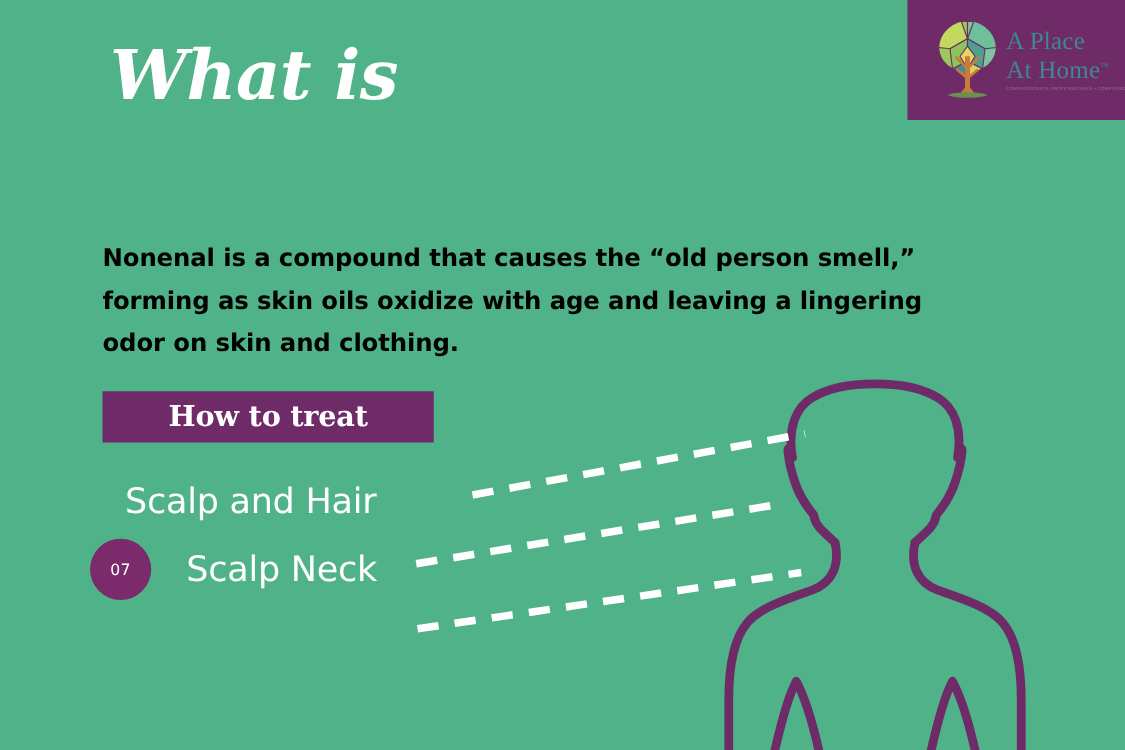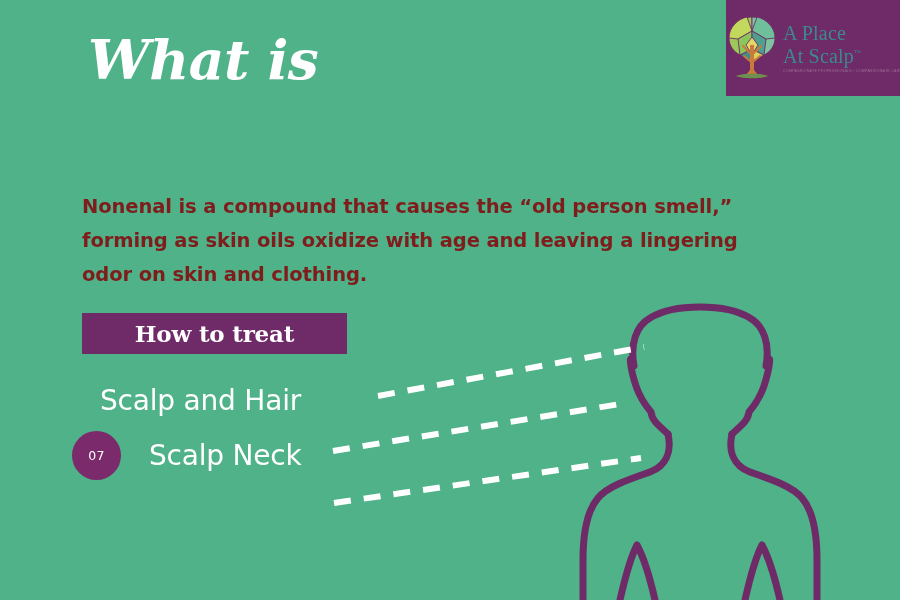--- a/index.html
+++ b/index.html
@@ -24,20 +24,21 @@
   #logo-badge {
     position: absolute;
     left: 726px;
     top: 0;
     width: 174px;
     height: 96px;
     background: #6f2a68;
     display: flex;
     align-items: center;
     justify-content: flex-start;
+    padding-left: 22px;
     box-sizing: border-box;
   }
   #logo-mark {
     width: 52px;
     height: 66px;
     flex: 0 0 auto;
   }
   #logo-text-block {
     margin-left: 5px;
     display: flex;
@@ -85,21 +86,21 @@
   
   #body-copy {
     position: absolute;
     left: 82px;
     top: 190px;
     width: 660px;
     font-family: "DejaVu Sans", sans-serif;
     font-weight: bold;
     font-size: 19.5px;
     line-height: 34px;
-    color: #7f1d1d;
+    color: #000000;
     letter-spacing: -0.1px;
   }
 
   
   #treat-badge {
     position: absolute;
     left: 82px;
     top: 313px;
     width: 265px;
     height: 41px;
@@ -253,19 +254,19 @@
 
       <path d="M24 30 L24 55 L20 60 L32 60 L28 55 L28 30 Z" fill="#c97b3c"></path>
       <path d="M24 38 L17 31 M28 38 L35 31 M24 46 L18 41 M28 46 L34 41" stroke="#c97b3c" stroke-width="2" fill="none" stroke-linecap="round"></path>
 
       <path d="M10 61 C16 58 36 58 42 61 C36 64 16 64 10 61 Z" fill="#6e8f4e"></path>
     </svg>
 
     <div id="logo-text-block">
       <div class="logo-line">A Place</div>
       <div class="logo-line">
-        <span>At Scalp</span><span class="tm">™</span>
+        <span>At Home</span><span class="tm">™</span>
       </div>
       <div id="logo-tagline">COMPASSIONATE PROFESSIONALS • COMPASSIONATE CARE</div>
     </div>
   </div>
 
 </div>
 
 </body></html>

